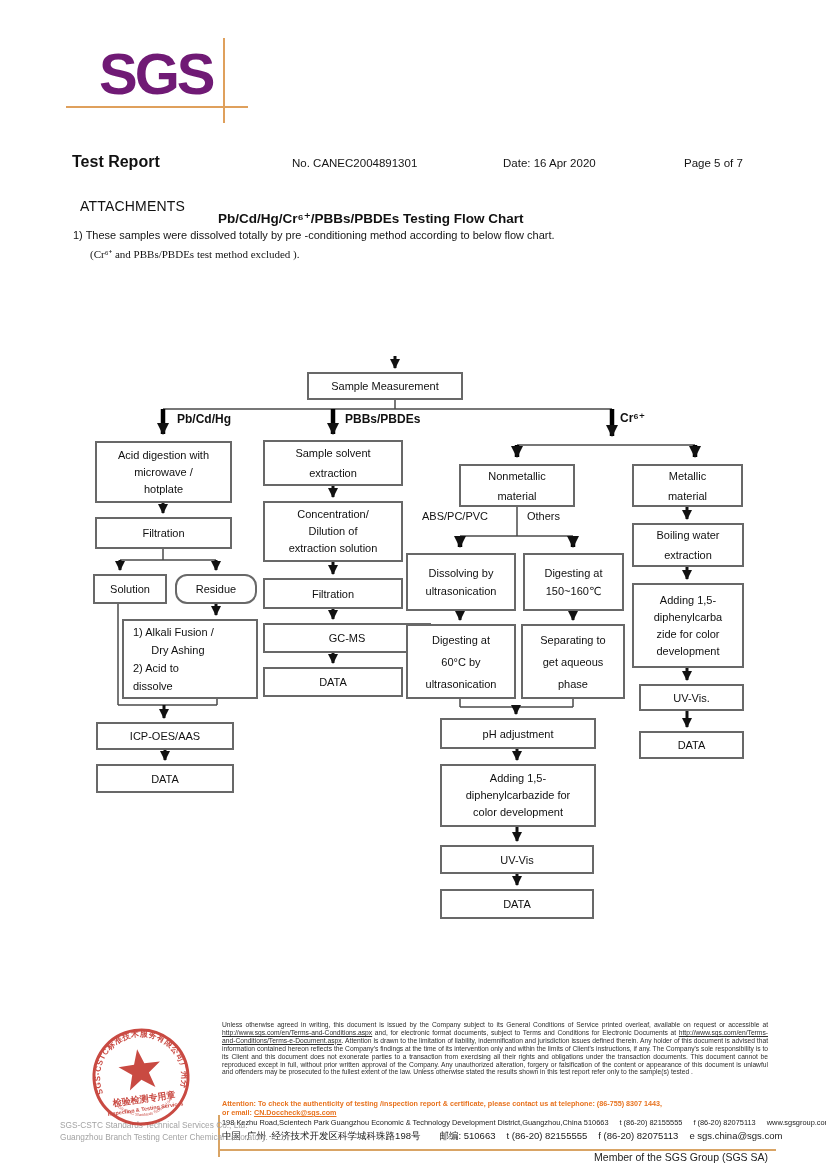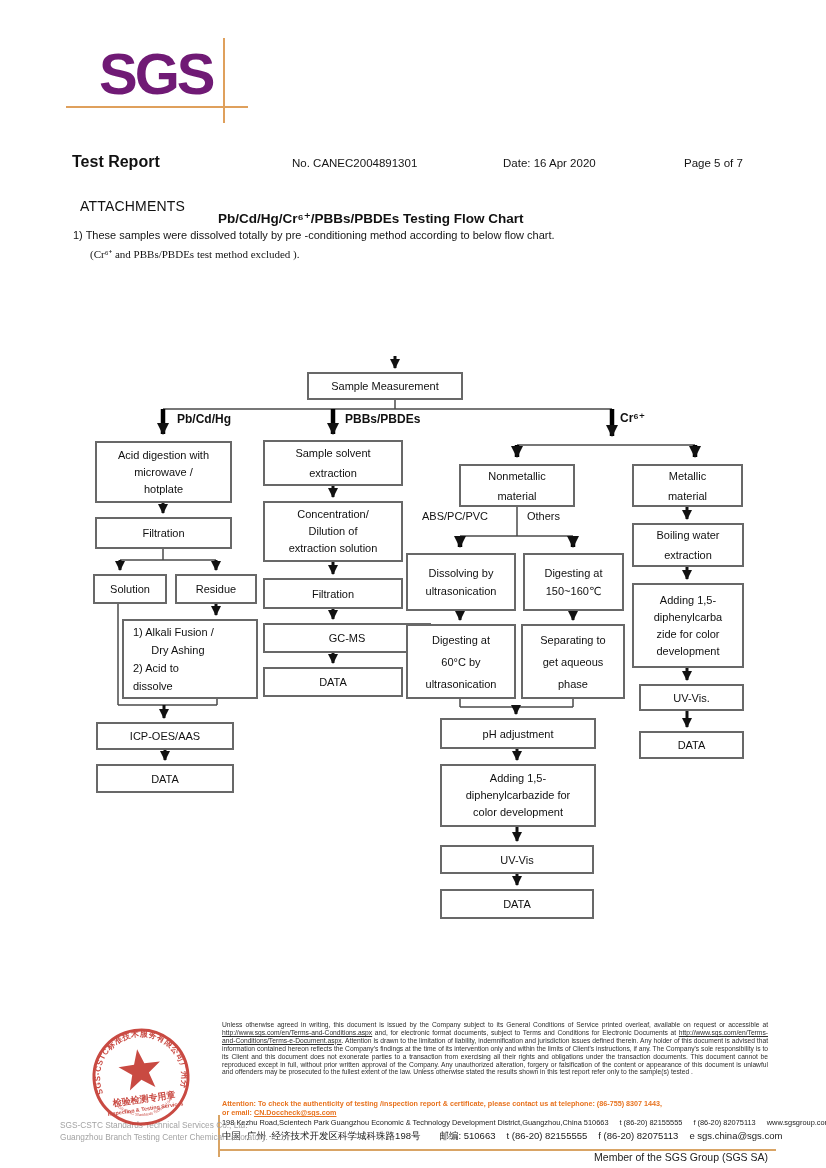--- a/index.html
+++ b/index.html
@@ -131,21 +131,21 @@
   <div class="sub-label" style="left:422px;top:510px;">ABS/PC/PVC</div>
   <div class="sub-label" style="left:527px;top:510px;">Others</div>
 
   <div class="box" style="left:307px;top:372px;width:156px;height:28px;">Sample Measurement</div>
 
   <div class="box lh17" style="left:95px;top:441px;width:137px;height:62px;">Acid digestion with
 microwave /
 hotplate</div>
   <div class="box" style="left:95px;top:517px;width:137px;height:32px;">Filtration</div>
   <div class="box" style="left:93px;top:574px;width:74px;height:30px;">Solution</div>
-  <div class="box" style="left:175px;top:574px;width:82px;height:30px;">Residue</div>
+  <div class="box" style="left:175px;top:574px;width:82px;height:30px;border-radius:12px;">Residue</div>
   <div class="box alk" style="left:122px;top:619px;width:136px;height:80px;">1) Alkali Fusion /
       Dry Ashing
 2) Acid to
 dissolve</div>
   <div class="box" style="left:96px;top:722px;width:138px;height:28px;">ICP-OES/AAS</div>
   <div class="box" style="left:96px;top:764px;width:138px;height:29px;">DATA</div>
 
   <div class="box lh16" style="left:263px;top:440px;width:140px;height:46px;">Sample solvent
 extraction</div>
   <div class="box lh17" style="left:263px;top:501px;width:140px;height:61px;">Concentration/

